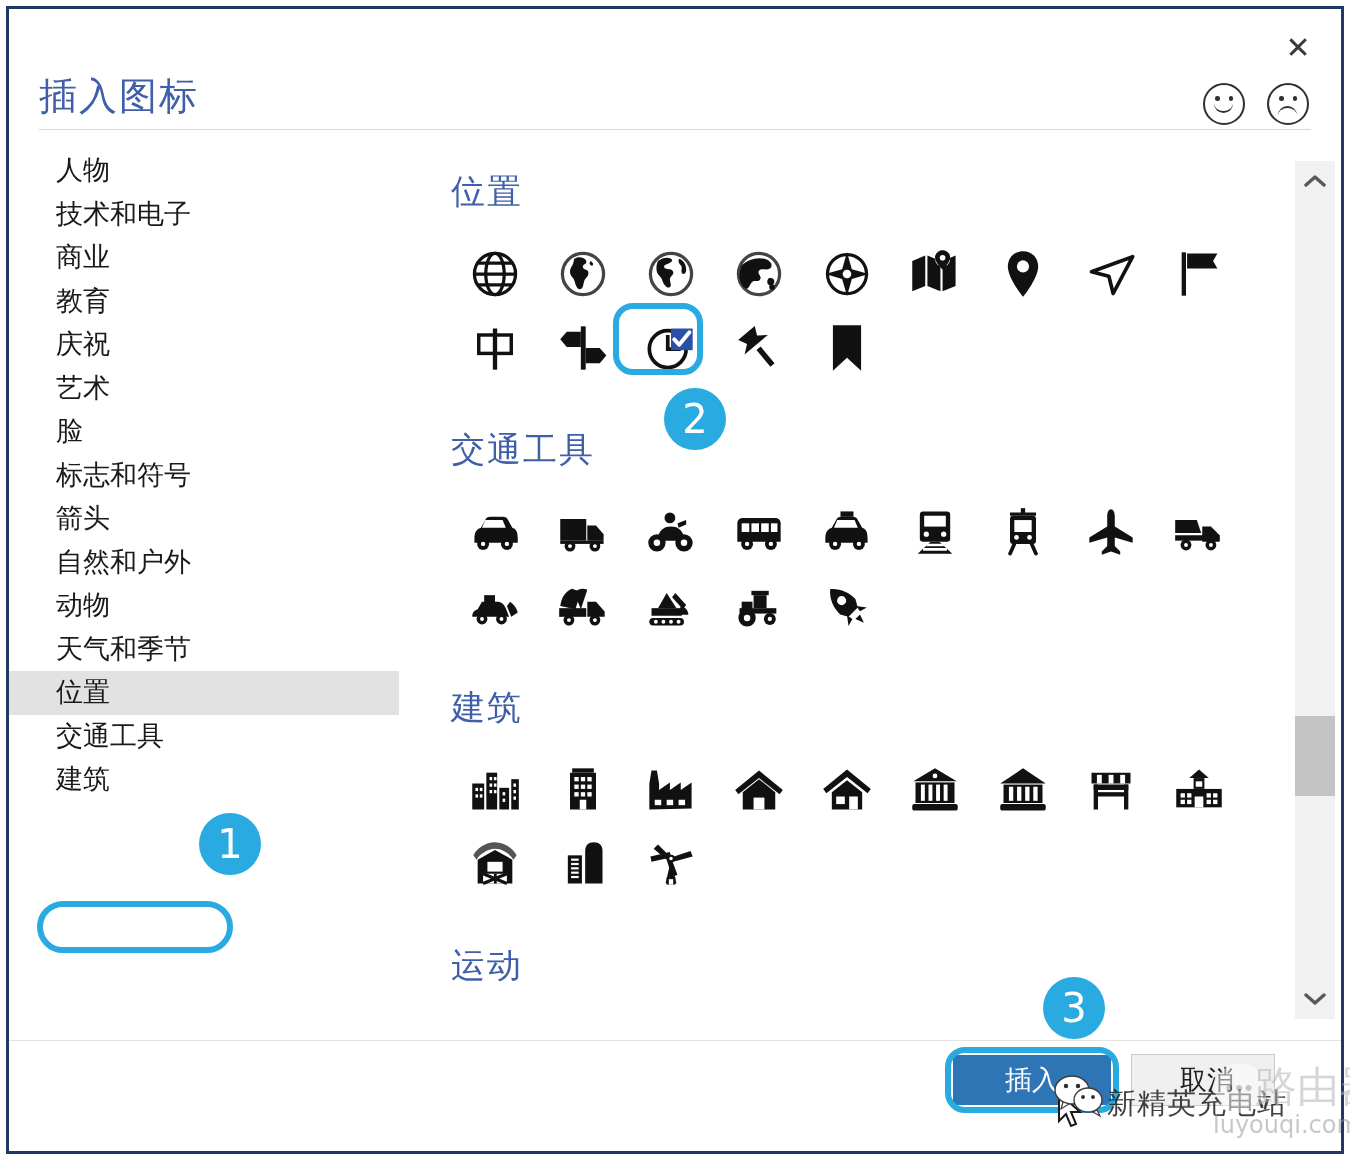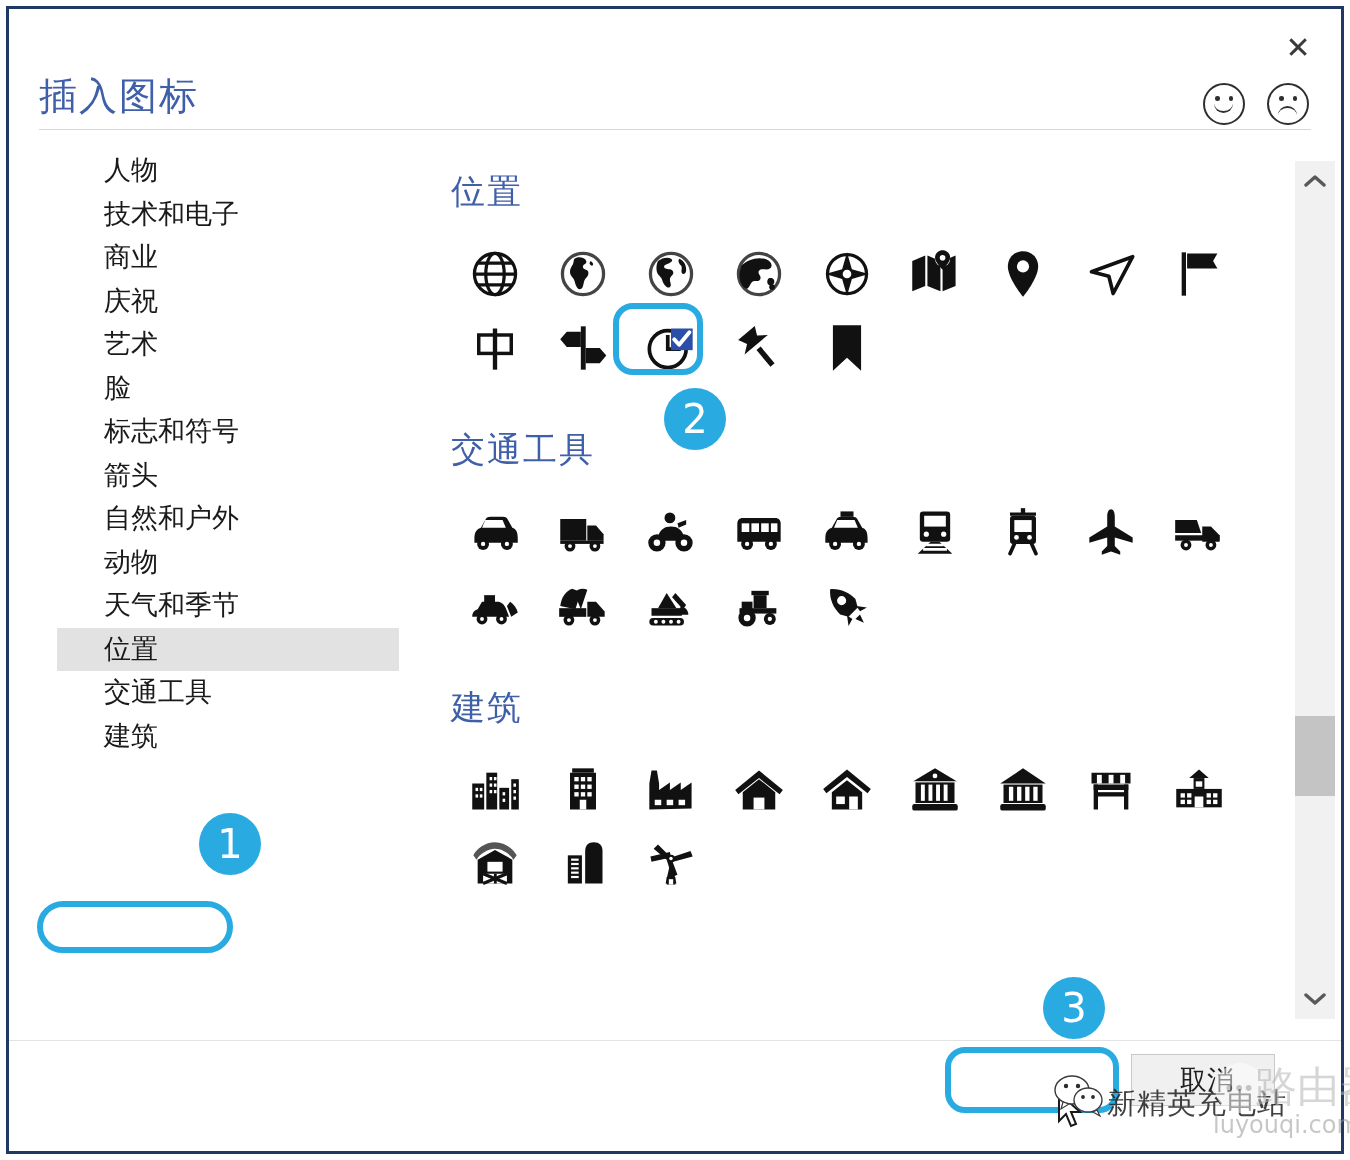--- a/index.html
+++ b/index.html
@@ -65,21 +65,20 @@
   #header-rule {
     position: absolute; left: 30px; top: 120px;
     width: 1272px; height: 1px; background: #d8d8d8;
   }
 
   
   #sidebar {
     position: absolute; left: 0; top: 140px;
     width: 420px; height: 880px;
     overflow: hidden;
-    padding-left: 48px;
   }
   .cat-item {
     position: relative;
     height: 43.5px;
     padding-left: 47px;
     font-size: 27px; color: #1a1a1a;
     line-height: 43.5px;
     white-space: nowrap;
     cursor: pointer;
   }
@@ -220,20 +219,21 @@
     <span class="eye r"></span>
     <span class="mouth"></span>
   </div>
 
   <div id="header-rule"></div>
 
   <div id="sidebar">
       <div class="cat-item"><span>人物</span></div>
       <div class="cat-item"><span>技术和电子</span></div>
       <div class="cat-item"><span>商业</span></div>
+      <div class="cat-item"><span>教育</span></div>
       <div class="cat-item"><span>庆祝</span></div>
       <div class="cat-item"><span>艺术</span></div>
       <div class="cat-item"><span>脸</span></div>
       <div class="cat-item"><span>标志和符号</span></div>
       <div class="cat-item"><span>箭头</span></div>
       <div class="cat-item"><span>自然和户外</span></div>
       <div class="cat-item"><span>动物</span></div>
       <div class="cat-item"><span>天气和季节</span></div>
       <div class="cat-item selected"><span>位置</span></div>
       <div class="cat-item"><span>交通工具</span></div>
@@ -663,38 +663,43 @@
                 <path d="M24 18L42 12l2 5-18 5z"></path>
                 <path d="M24 18l6 16-5 2-5-16z"></path>
                 <path d="M24 18L6 22l-1-5 18-4z"></path>
               </g>
               <circle cx="24" cy="19" r="3.6" fill="#111111"></circle>
               <circle cx="24" cy="19" r="1.6" fill="#fff"></circle>
             </svg>
           </div>
         </div>
       </div>
+      <div style="position: absolute; left: 22px; top: 794px;">
+        <div class="sec-title">运动</div>
+        <div class="icon-grid" style="margin-top: 22px;"></div>
+      </div>
     </div>
 
   <div id="scrollbar">
     <div id="sb-up" class="sb-arrow">
       <svg width="22" height="16" viewBox="0 0 22 16">
           <path d="M2 12 L11 4 L20 12" fill="none" stroke="#595959" stroke-width="3.4" stroke-linecap="round" stroke-linejoin="round"></path>
         </svg>
     </div>
     <div id="sb-thumb"></div>
     <div id="sb-down" class="sb-arrow">
       <svg width="22" height="16" viewBox="0 0 22 16">
           <path d="M2 4 L11 12 L20 4" fill="none" stroke="#595959" stroke-width="3.4" stroke-linecap="round" stroke-linejoin="round"></path>
         </svg>
     </div>
   </div>
 
   <div id="footer-rule"></div>
 
+  <div id="insert-btn">插入</div>
   <div id="cancel-btn">取消</div>
 
   <div class="anno-ring" style="left:28px; top:892px; width:196px; height:52px; border-radius:26px;"></div>
   <div class="anno-badge" style="left:190px; top:804px;">1</div>
 
   <div class="anno-ring" style="left:604px; top:294px; width:90px; height:72px; border-radius:20px;"></div>
   <div class="anno-badge" style="left:655px; top:379px;">2</div>
 
   <div class="anno-ring" style="left:936px; top:1038px; width:174px; height:66px; border-radius:20px;"></div>
   <div class="anno-badge" style="left:1034px; top:968px;">3</div>

